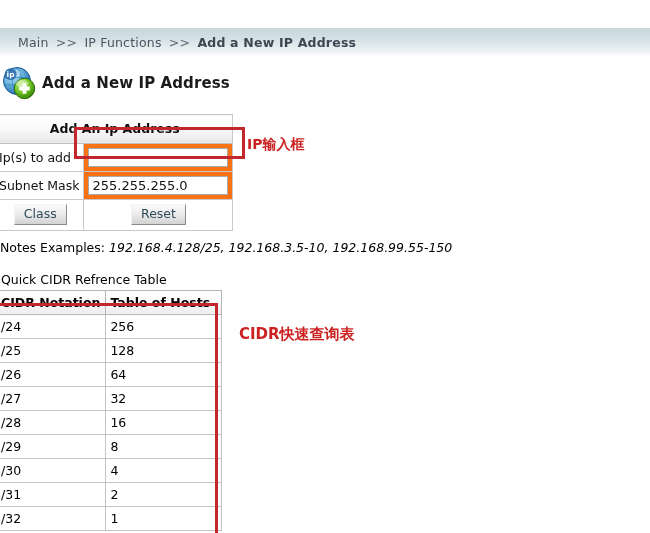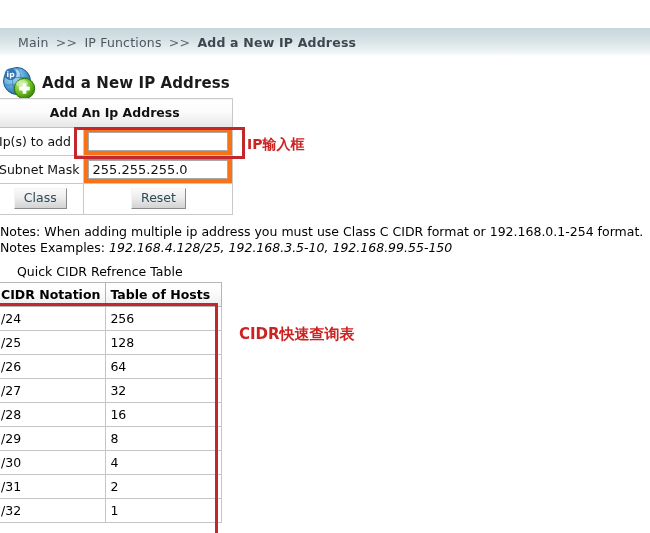--- a/index.html
+++ b/index.html
@@ -62,20 +62,21 @@
   .page-title {
     font-family: "DejaVu Sans", "Liberation Sans", sans-serif;
     font-size: 15px;
     font-weight: bold;
     color: #1b1b1b;
     letter-spacing: 0.1px;
   }
 
   
   .form-wrap {
+    margin-top: 16px;
     position: relative;
   }
   table.form-table {
     border-collapse: collapse;
     width: 234px;
     margin-left: -4px;
     border: 1px solid #b9b9b9;
     background: #ffffff;
   }
   table.form-table td, table.form-table th {
@@ -143,24 +144,24 @@
     font-size: 12.5px;
     line-height: 16px;
     color: #000;
   }
   .notes .examples {
     font-style: italic;
   }
 
   
   .cidr-head {
-    margin-top: 8px;
-    font-size: 12.5px;
-    color: #000;
-    padding-left: 17px;
+    margin-top: 16px;
+    font-size: 12.5px;
+    color: #000;
+    padding-left: 1px;
   }
   table.cidr-table {
     border-collapse: collapse;
     margin-top: 3px;
     margin-left: -4px;
     background: #ffffff;
   }
   table.cidr-table th {
     border: 1px solid #b5b5b5;
     background: linear-gradient(to bottom, #ffffff 0%, #fafafa 50%, #ededed 100%);
@@ -284,21 +285,20 @@
       </td>
       <td class="btn-cell">
         <button class="btn">Reset</button>
       </td>
     </tr>
   </tbody>
     </table>
 </div>
 
 <div class="notes">
-  <div>Notes: When adding multiple ip address you must use Class C CIDR format or 192.168.0.1-254 format.</div>
   <div>
     <span>Notes Examples: </span><span class="examples">192.168.4.128/25, 192.168.3.5-10, 192.168.99.55-150</span>
   </div>
 </div>
 
 <div class="cidr-head">Quick CIDR Refrence Table</div>
 <table class="cidr-table">
   <thead>
     <tr>
       <th>CIDR Notation</th>

